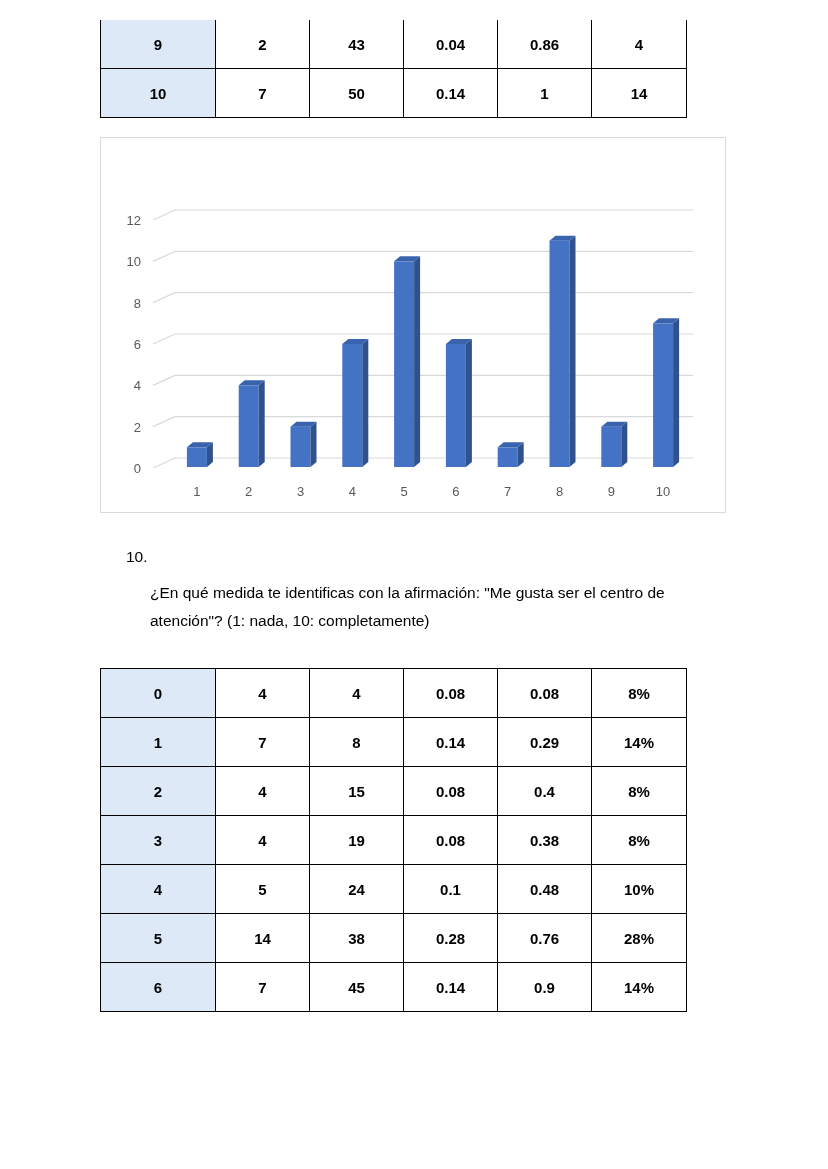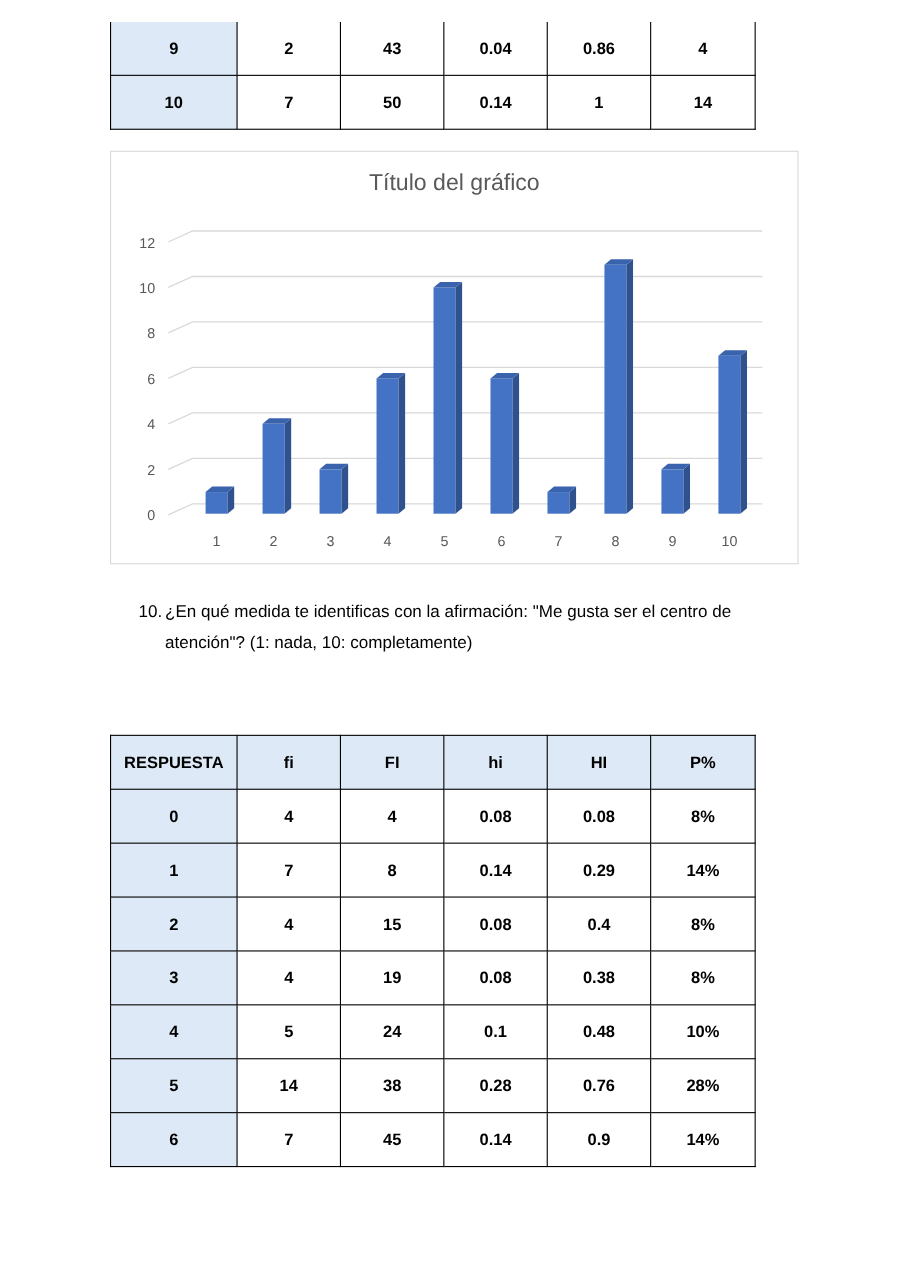--- a/index.html
+++ b/index.html
@@ -10,21 +10,21 @@
   table.freq tr.head td { background: #dde9f6; }
   #t1 { left: 100px; top: 20px; width: 586px; }
   #t1 td { height: 48px; }
   #t1 tr:first-child td { border-top: none; }
   #t2 { left: 100px; top: 668px; width: 586px; }
   #t2 td { height: 48px; }
   .chart-box { position: absolute; left: 100px; top: 137px; width: 626px; height: 376px; border: 1px solid #d9d9d9; background: #fff; box-sizing: border-box; }
   .chart-title { position: absolute; left: 0; width: 100%; top: 17px; text-align: center; font-size: 21px; color: #595959; }
   .question { position: absolute; left: 126px; top: 543px; width: 610px; font-weight: normal; font-size: 15.5px; line-height: 28px; color: #000; }
   .question .num { position: absolute; left: 0; top: 0; }
-  .question .text { display: block; padding-left: 24px; }
+  .question .text { display: block; padding-left: 24px; margin-top: 36px; }
 </style>
 </head>
 <body>
 
 <table class="freq" id="t1">
   <colgroup>
     <col style="width:115px">
       <col style="width:94px">
       <col style="width:94px">
       <col style="width:94px">
@@ -45,21 +45,20 @@
       <td>7</td>
       <td>50</td>
       <td>0.14</td>
       <td>1</td>
       <td>14</td>
     </tr>
   </tbody>
 </table>
 
 <div class="chart-box">
-  <div class="chart-title">Título del gráfico</div>
   <svg id="chart-svg" width="626" height="376" style="position:absolute;left:0;top:0;" xmlns="http://www.w3.org/2000/svg">
       <polyline points="52,330 74,320 592,320" fill="none" stroke="#d9d9d9" stroke-width="1.2"></polyline>
       <text x="40" y="335" text-anchor="end" font-size="13" fill="#595959" font-family="Liberation Sans, sans-serif">0</text>
       <polyline points="52,288.6666666666667 74,278.6666666666667 592,278.6666666666667" fill="none" stroke="#d9d9d9" stroke-width="1.2"></polyline>
       <text x="40" y="293.6666666666667" text-anchor="end" font-size="13" fill="#595959" font-family="Liberation Sans, sans-serif">2</text>
       <polyline points="52,247.33333333333331 74,237.33333333333331 592,237.33333333333331" fill="none" stroke="#d9d9d9" stroke-width="1.2"></polyline>
       <text x="40" y="252.33333333333331" text-anchor="end" font-size="13" fill="#595959" font-family="Liberation Sans, sans-serif">4</text>
       <polyline points="52,206 74,196 592,196" fill="none" stroke="#d9d9d9" stroke-width="1.2"></polyline>
       <text x="40" y="211" text-anchor="end" font-size="13" fill="#595959" font-family="Liberation Sans, sans-serif">6</text>
       <polyline points="52,164.66666666666666 74,154.66666666666666 592,154.66666666666666" fill="none" stroke="#d9d9d9" stroke-width="1.2"></polyline>
@@ -119,28 +118,20 @@
 <table class="freq" id="t2">
   <colgroup>
     <col style="width:115px">
       <col style="width:94px">
       <col style="width:94px">
       <col style="width:94px">
       <col style="width:94px">
       <col style="width:95px">
   </colgroup>
   <tbody>
-    <tr class="head">
-      <td>RESPUESTA</td>
-      <td>fi</td>
-      <td>FI</td>
-      <td>hi</td>
-      <td>HI</td>
-      <td>P%</td>
-    </tr>
     <tr>
       <td class="first">0</td>
       <td>4</td>
       <td>4</td>
       <td>0.08</td>
       <td>0.08</td>
       <td>8%</td>
     </tr>
     <tr>
       <td class="first">1</td>

